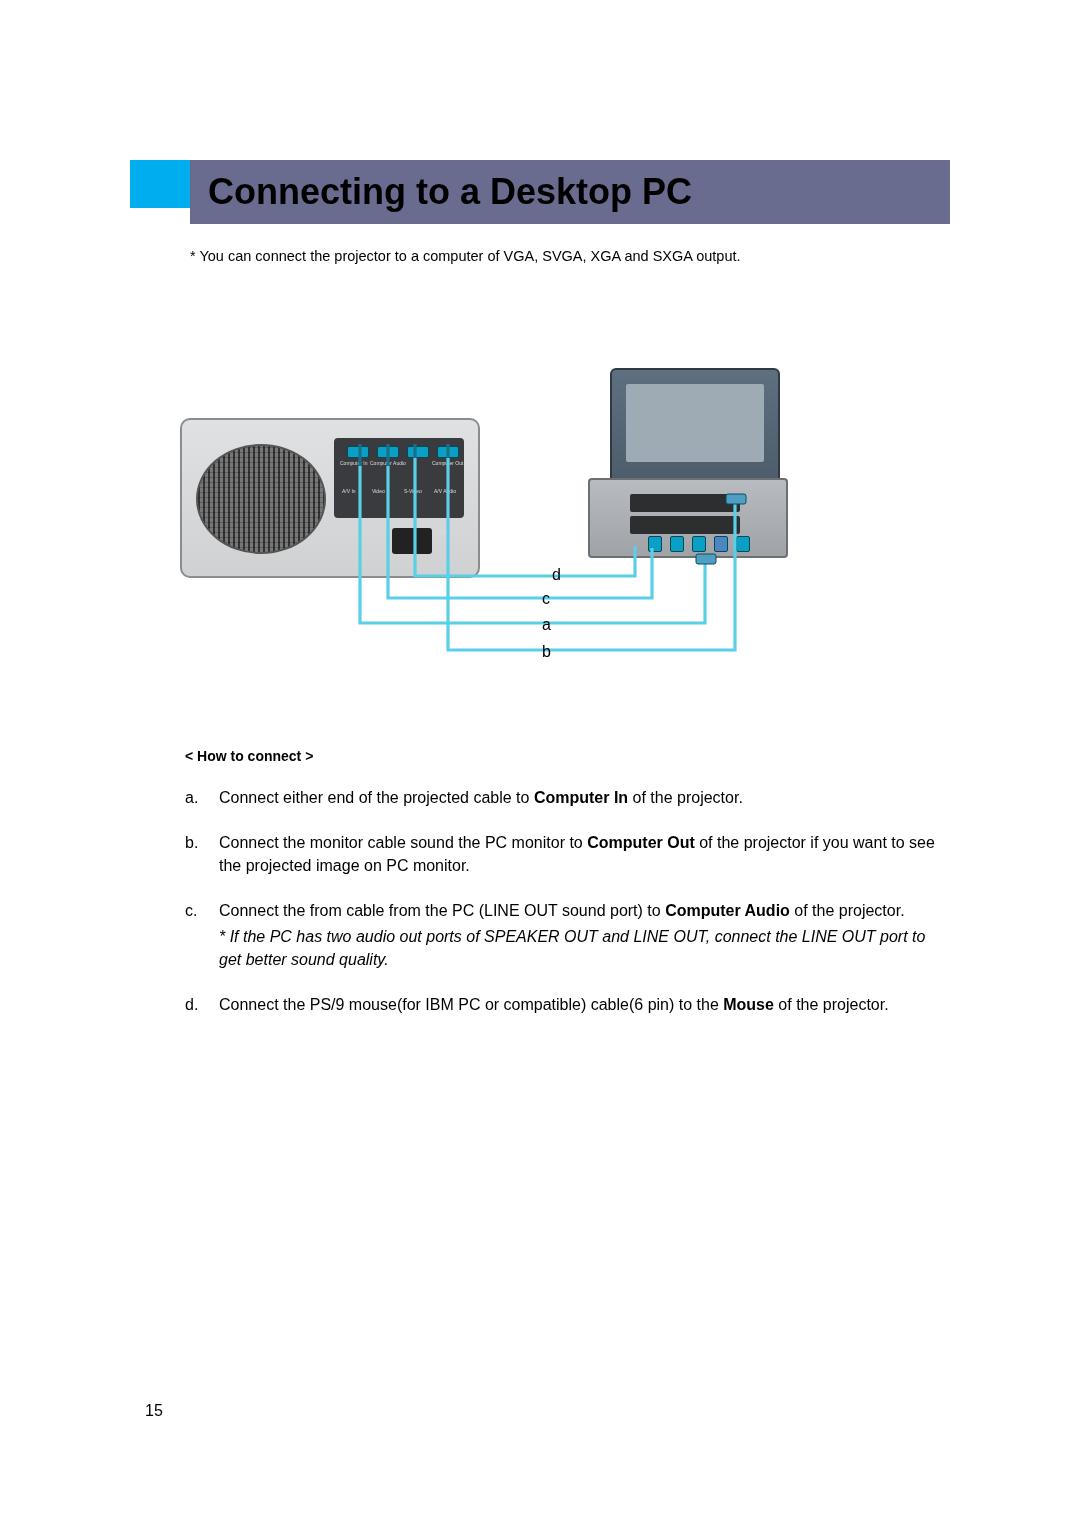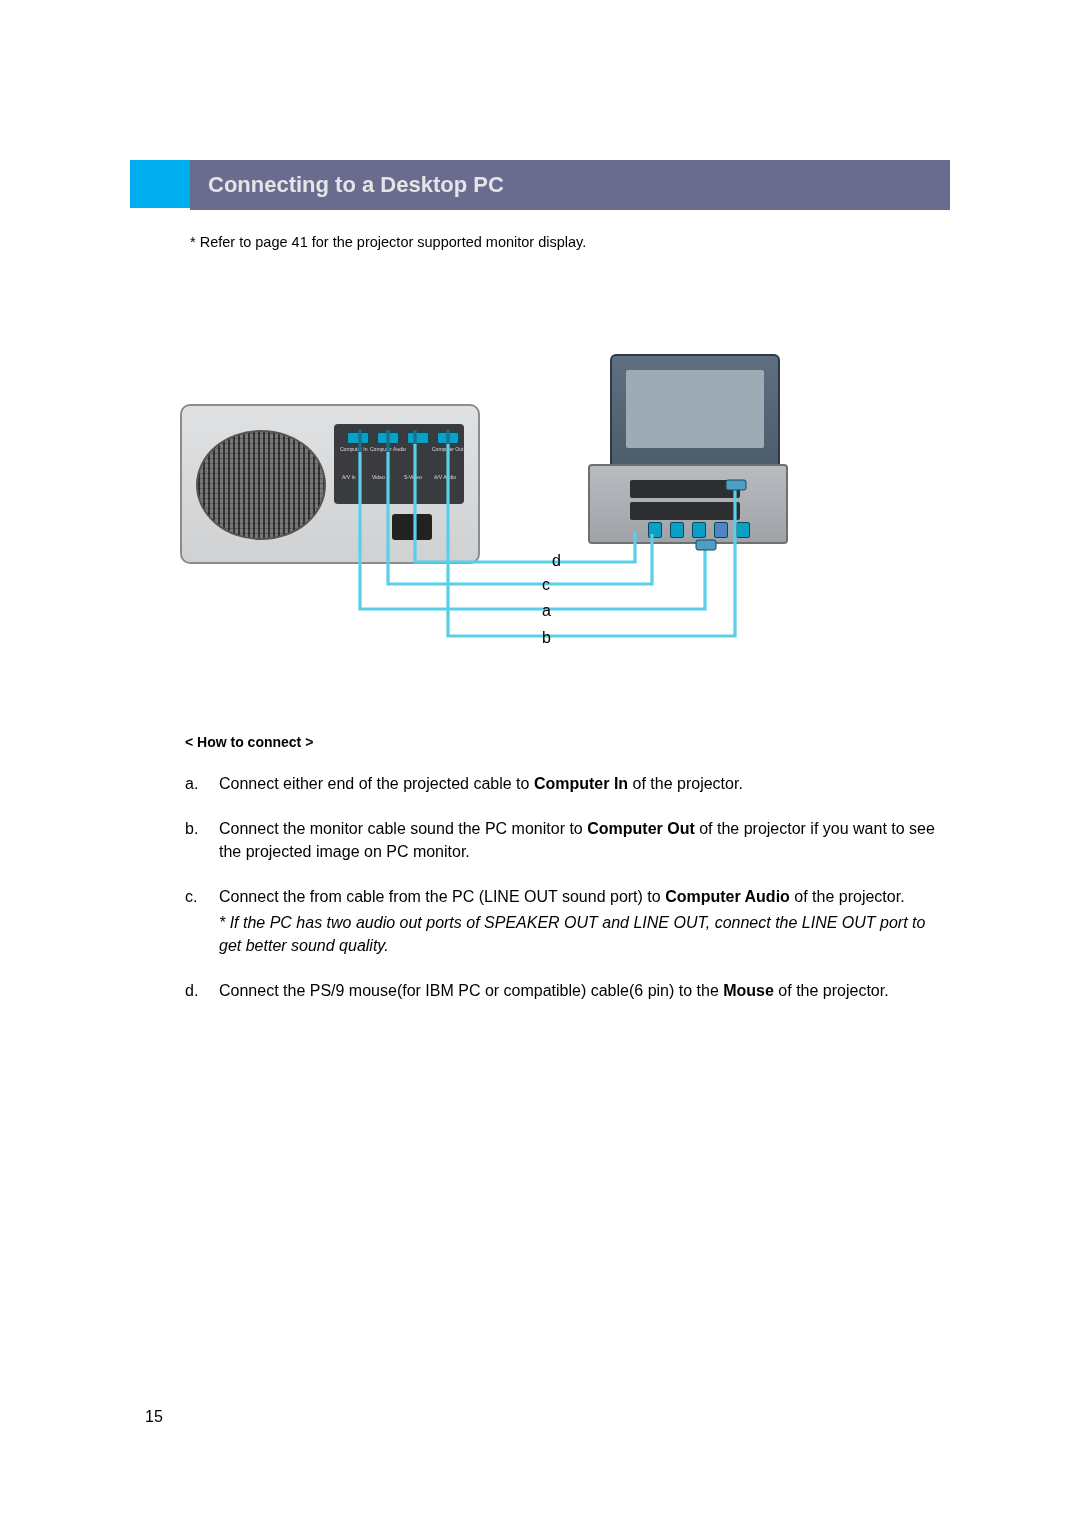--- a/index.html
+++ b/index.html
@@ -1,21 +1,21 @@
 <!DOCTYPE html>
 <html><head>
 <meta charset="utf-8">
 <style>
   * { box-sizing: border-box; margin: 0; padding: 0; }
   html, body { width: 1080px; height: 1528px; background: #ffffff; font-family: Arial, Helvetica, sans-serif; color: #000; }
   .page { position: relative; width: 1080px; height: 1528px; padding: 160px 130px 0 130px; }
 
   .title-row { display: flex; align-items: stretch; margin-bottom: 22px; }
   .title-square { width: 60px; height: 48px; background: #00aeef; }
-  .title-bar { flex: 1; height: 50px; background: #6a6c8f; color: #e5e5e5; display: flex; align-items: center; padding-left: 18px; font-size: 22px; font-weight: bold; }
+  .title-bar { flex: 1; height: 64px; background: #6a6c8f; color: #000000; display: flex; align-items: center; padding-left: 18px; font-size: 36px; font-weight: bold; }
 
   .notes { margin-left: 60px; font-size: 14.5px; line-height: 1.5; }
   .notes .line { display: block; }
 
   .figure-wrap { margin: 90px 0 20px 50px; }
   .figure { position: relative; width: 600px; height: 330px; }
 
   
   .projector { position: absolute; left: 0; top: 60px; width: 300px; height: 160px;
                background: linear-gradient(#dfe1e3,#cfd1d3); border-radius: 10px;
@@ -64,34 +64,34 @@
   .lbl-a{ left:362px; top:258px; } .lbl-b{ left:362px; top:285px; }
   .lbl-c{ left:362px; top:232px; } .lbl-d{ left:372px; top:208px; }
 
   .howto { margin: 60px 0 0 55px; }
   .howto-title { font-size: 14px; font-weight: bold; margin-bottom: 22px; }
   .item { display: flex; font-size: 16px; line-height: 1.45; margin-bottom: 22px; }
   .item .letter { width: 34px; flex: 0 0 34px; }
   .item .text { flex: 1; }
   .subnote { margin-top: 2px; font-style: italic; }
 
-  .pagenum { position:absolute; left:145px; bottom:102px; font-size:16px; }
+  .pagenum { position:absolute; left:145px; bottom:108px; font-size:16px; }
 </style>
 </head>
 <body>
 
 <div class="page">
 
   <div class="title-row">
     <div class="title-square"></div>
     <div class="title-bar">Connecting to a Desktop PC</div>
   </div>
 
   <div class="notes">
-    <span class="line">* Refer to page 41 for the projector supported monitor display.</span>
+    <span class="line">* You can connect the projector to a computer of VGA, SVGA, XGA and SXGA output.</span>
   </div>
 
   <div class="figure-wrap">
     <div class="figure">
       <div class="projector">
         <div class="proj-vent"></div>
         <div class="proj-panel"></div>
         <div class="proj-port pp1"></div>
         <div class="proj-port pp2"></div>
         <div class="proj-port pp3"></div>

